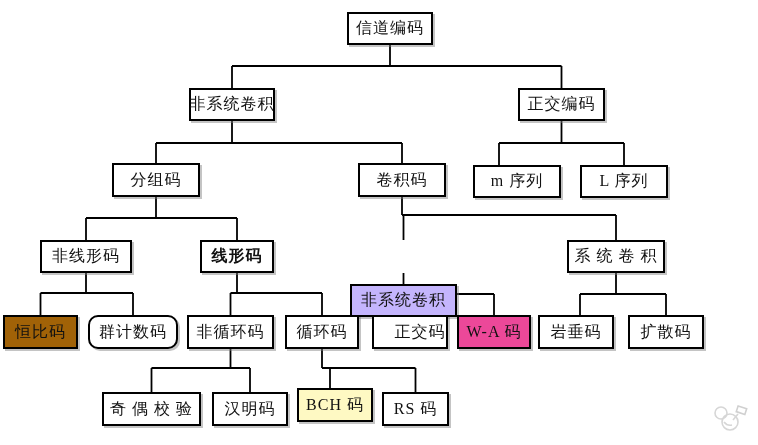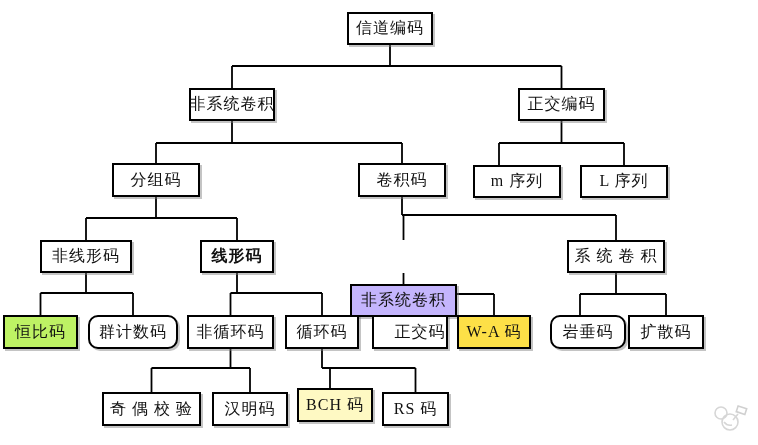--- a/index.html
+++ b/index.html
@@ -93,27 +93,27 @@
       <div class="node" style="left: 189px; top: 88px; width: 86px; height: 33px; border-color: rgb(0, 0, 0); background: rgb(255, 255, 255); color: rgb(17, 17, 17);">非系统卷积</div>
       <div class="node" style="left: 518px; top: 88px; width: 87px; height: 33px; border-color: rgb(0, 0, 0); background: rgb(255, 255, 255); color: rgb(17, 17, 17);">正交编码</div>
       <div class="node" style="left: 112px; top: 163px; width: 88px; height: 34px; border-color: rgb(0, 0, 0); background: rgb(255, 255, 255); color: rgb(17, 17, 17);">分组码</div>
       <div class="node" style="left: 358px; top: 163px; width: 88px; height: 34px; border-color: rgb(0, 0, 0); background: rgb(255, 255, 255); color: rgb(17, 17, 17);">卷积码</div>
       <div class="node" style="left: 455px; top: 165px; width: 88px; height: 33px; border-color: rgb(0, 0, 0); background: rgb(255, 255, 255); color: rgb(17, 17, 17); margin-left: 18px;">m 序列</div>
       <div class="node" style="left: 580px; top: 165px; width: 88px; height: 33px; border-color: rgb(0, 0, 0); background: rgb(255, 255, 255); color: rgb(17, 17, 17);">L 序列</div>
       <div class="node" style="left: 40px; top: 240px; width: 92px; height: 33px; border-color: rgb(0, 0, 0); background: rgb(255, 255, 255); color: rgb(17, 17, 17); text-align: right;">非线形码</div>
       <div class="node" style="left: 200px; top: 240px; width: 74px; height: 33px; border-color: rgb(0, 0, 0); background: rgb(255, 255, 255); color: rgb(17, 17, 17); font-weight: bold;">线形码</div>
       <div class="node" style="left: 350px; top: 240px; width: 107px; height: 33px; border-color: rgb(0, 0, 0); background: #c4b5fd; color: rgb(17, 17, 17); margin-top: 44px;">非系统卷积</div>
       <div class="node" style="left: 567px; top: 240px; width: 98px; height: 33px; border-color: rgb(0, 0, 0); background: rgb(255, 255, 255); color: rgb(17, 17, 17);">系 统 卷 积</div>
-      <div class="node" style="left: 3px; top: 315px; width: 75px; height: 34px; border-color: rgb(0, 0, 0); background: #bef264; color: rgb(17, 17, 17);">恒比码</div>
+      <div class="node" style="left: 3px; top: 315px; width: 75px; height: 34px; border-color: rgb(0, 0, 0); background: #a16207; color: rgb(17, 17, 17);">恒比码</div>
       <div class="node" style="left: 88px; top: 315px; width: 90px; height: 34px; border-color: rgb(0, 0, 0); background: rgb(255, 255, 255); color: rgb(17, 17, 17); border-radius: 10px;">群计数码</div>
       <div class="node" style="left: 187px; top: 315px; width: 87px; height: 34px; border-color: rgb(0, 0, 0); background: rgb(255, 255, 255); color: rgb(17, 17, 17);">非循环码</div>
       <div class="node" style="left: 285px; top: 315px; width: 74px; height: 34px; border-color: rgb(0, 0, 0); background: rgb(255, 255, 255); color: rgb(17, 17, 17); text-align: right;">循环码</div>
       <div class="node" style="left: 372px; top: 315px; width: 76px; height: 34px; border-color: rgb(0, 0, 0); background: rgb(255, 255, 255); color: rgb(17, 17, 17); padding-left: 20px;">正交码</div>
-      <div class="node" style="left: 457px; top: 315px; width: 74px; height: 34px; border-color: rgb(0, 0, 0); background: #fde047; color: rgb(17, 17, 17);">W-A 码</div>
-      <div class="node" style="left: 550px; top: 315px; width: 76px; height: 34px; border-color: rgb(0, 0, 0); background: rgb(255, 255, 255); color: rgb(17, 17, 17); border-radius: 10px;">岩垂码</div>
+      <div class="node" style="left: 457px; top: 315px; width: 74px; height: 34px; border-color: rgb(0, 0, 0); background: #ec4899; color: rgb(17, 17, 17);">W-A 码</div>
+      <div class="node" style="left: 538px; top: 315px; width: 76px; height: 34px; border-color: rgb(0, 0, 0); background: rgb(255, 255, 255); color: rgb(17, 17, 17);">岩垂码</div>
       <div class="node" style="left: 628px; top: 315px; width: 76px; height: 34px; border-color: rgb(0, 0, 0); background: rgb(255, 255, 255); color: rgb(17, 17, 17);">扩散码</div>
       <div class="node" style="left: 102px; top: 392px; width: 99px; height: 34px; border-color: rgb(0, 0, 0); background: rgb(255, 255, 255); color: rgb(17, 17, 17);">奇 偶 校 验</div>
       <div class="node" style="left: 212px; top: 392px; width: 76px; height: 34px; border-color: rgb(0, 0, 0); background: rgb(255, 255, 255); color: rgb(17, 17, 17);">汉明码</div>
       <div class="node" style="left: 297px; top: 388px; width: 76px; height: 34px; border-color: rgb(0, 0, 0); background: #fef9c3; color: rgb(17, 17, 17);">BCH 码</div>
       <div class="node" style="left: 382px; top: 392px; width: 67px; height: 34px; border-color: rgb(0, 0, 0); background: rgb(255, 255, 255); color: rgb(17, 17, 17);">RS 码</div>
     </div>
 
   <div class="watermark">
     <span style="display:inline-flex;">
       <svg width="40" height="30" viewBox="0 0 40 30" xmlns="http://www.w3.org/2000/svg" fill="none" stroke="#d6d6d6" stroke-width="1.6">

